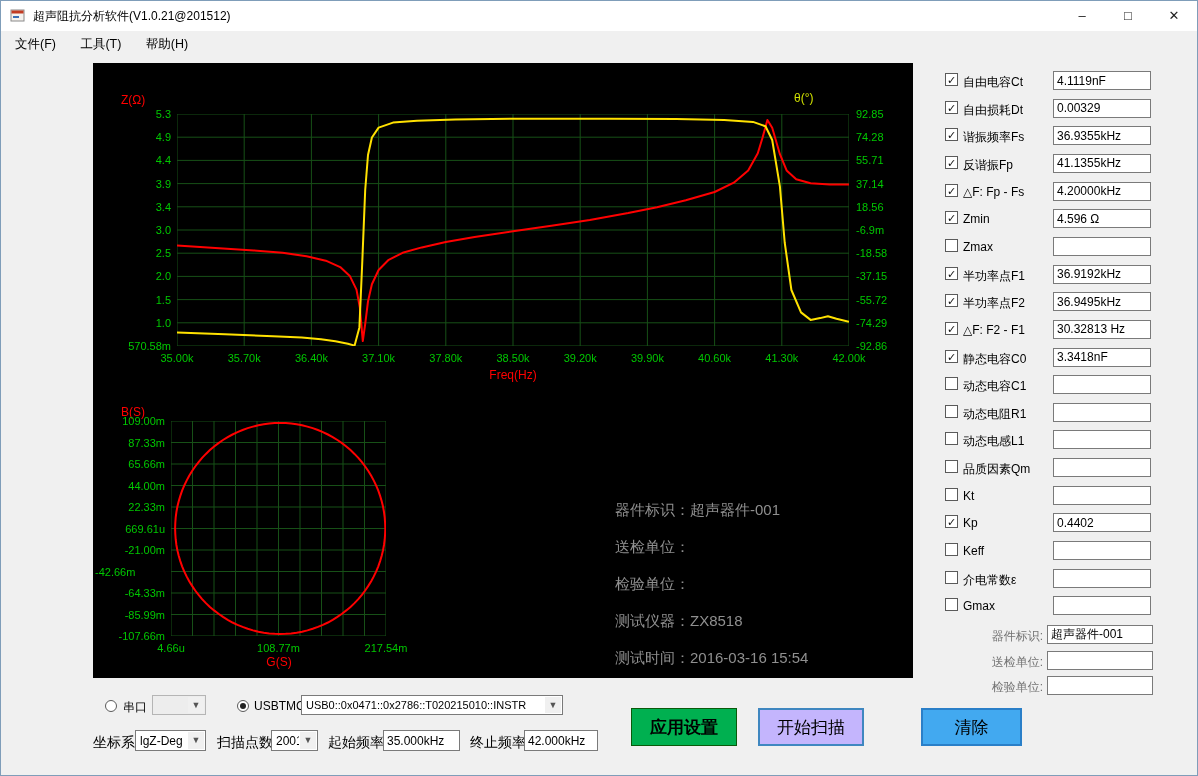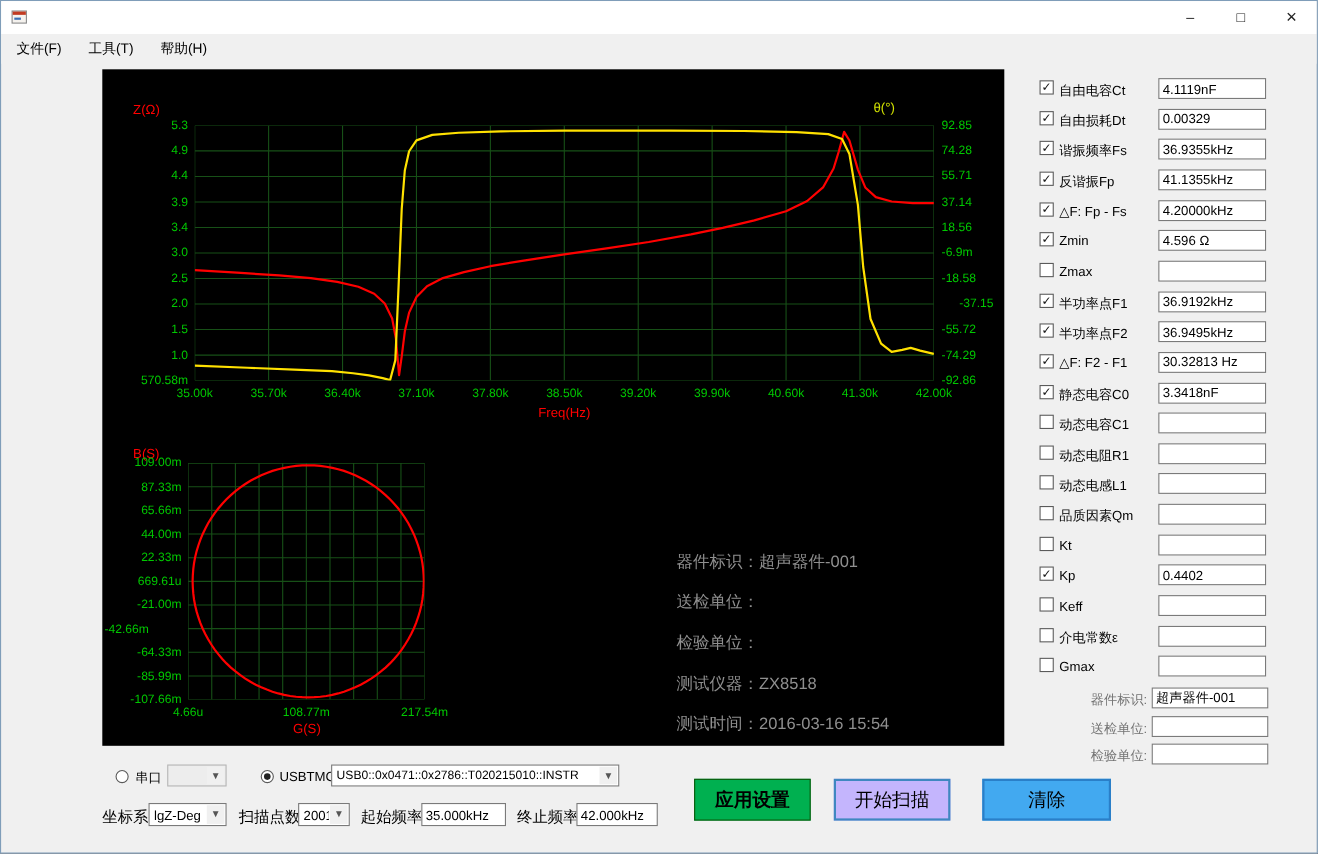--- a/index.html
+++ b/index.html
@@ -53,20 +53,21 @@
 <body>
 
 <div class="titlebar">
   <span class="app-icon">
     <svg width="16" height="16" viewBox="0 0 16 16">
       <rect x="1" y="2" width="13" height="11" fill="#f5f2ee" stroke="#8a8a8a"></rect>
       <rect x="1.5" y="2.5" width="12" height="3" fill="#c23b22"></rect>
       <rect x="3" y="8" width="6" height="2" fill="#3b6fb5"></rect>
     </svg>
   </span>
+  <span class="title-text">超声阻抗分析软件(V1.0.21@201512)</span>
   <div class="win-controls">
     <div class="win-btn">–</div>
     <div class="win-btn">□</div>
     <div class="win-btn">✕</div>
   </div>
 </div>
 
 <div class="menubar">
   <span class="menu-item">文件(F)</span>
   <span class="menu-item">工具(T)</span>
@@ -143,21 +144,21 @@
     <div class="tick" style="left: 2px; width: 76px; top: 230.6px; text-align: right;">1.5</div>
     <div class="tick" style="left: 2px; width: 76px; top: 253.8px; text-align: right;">1.0</div>
     <div class="tick" style="left: 2px; width: 76px; top: 277px; text-align: right;">570.58m</div>
     <div class="tick" style="left: 763px; top: 45px;">92.85</div>
     <div class="tick" style="left: 763px; top: 68.2px;">74.28</div>
     <div class="tick" style="left: 763px; top: 91.4px;">55.71</div>
     <div class="tick" style="left: 763px; top: 114.6px;">37.14</div>
     <div class="tick" style="left: 763px; top: 137.8px;">18.56</div>
     <div class="tick" style="left: 763px; top: 161px;">-6.9m</div>
     <div class="tick" style="left: 763px; top: 184.2px;">-18.58</div>
-    <div class="tick" style="left: 763px; top: 207.4px; margin-left: 16px;">-37.15</div>
+    <div class="tick" style="left: 763px; top: 207.4px;">-37.15</div>
     <div class="tick" style="left: 763px; top: 230.6px;">-55.72</div>
     <div class="tick" style="left: 763px; top: 253.8px;">-74.29</div>
     <div class="tick" style="left: 763px; top: 277px;">-92.86</div>
     <div class="tick" style="left: 56px; width: 56px; top: 289px; text-align: center;">35.00k</div>
     <div class="tick" style="left: 123.2px; width: 56px; top: 289px; text-align: center;">35.70k</div>
     <div class="tick" style="left: 190.4px; width: 56px; top: 289px; text-align: center;">36.40k</div>
     <div class="tick" style="left: 257.6px; width: 56px; top: 289px; text-align: center;">37.10k</div>
     <div class="tick" style="left: 324.8px; width: 56px; top: 289px; text-align: center;">37.80k</div>
     <div class="tick" style="left: 392px; width: 56px; top: 289px; text-align: center;">38.50k</div>
     <div class="tick" style="left: 459.2px; width: 56px; top: 289px; text-align: center;">39.20k</div>
@@ -334,13 +335,13 @@
 </div>
 
 <span class="ctl-label2" style="left:327px;top:733px">起始频率</span>
 <input class="textbox" style="left: 382px; top: 729px; width: 77px;" value="35.000kHz">
 
 <span class="ctl-label2" style="left:469px;top:733px">终止频率</span>
 <input class="textbox" style="left: 523px; top: 729px; width: 74px;" value="42.000kHz">
 
 <button class="action-btn" id="apply-btn" style="left: 630px; top: 707px; width: 106px; font-weight: bold; background: rgb(0, 176, 80); border: 1px solid rgb(10, 90, 10);">应用设置</button>
 <button class="action-btn" id="scan-btn" style="left: 757px; top: 707px; width: 106px; background: #c4b5fd; border: 2px solid rgb(63, 135, 192);">开始扫描</button>
-<button class="action-btn" id="clear-btn" style="left: 892px; top: 707px; width: 117px; background: rgb(66, 169, 240); border: 2px solid rgb(42, 127, 200);">清除</button>
+<button class="action-btn" id="clear-btn" style="left: 920px; top: 707px; width: 101px; background: rgb(66, 169, 240); border: 2px solid rgb(42, 127, 200);">清除</button>
 
 </body></html>

